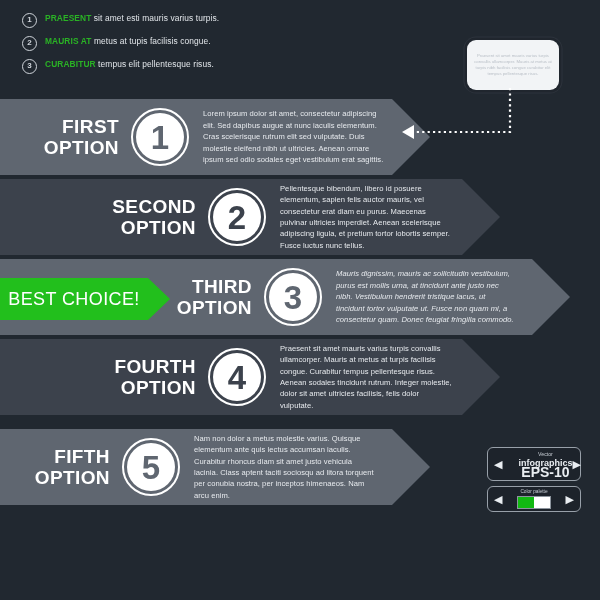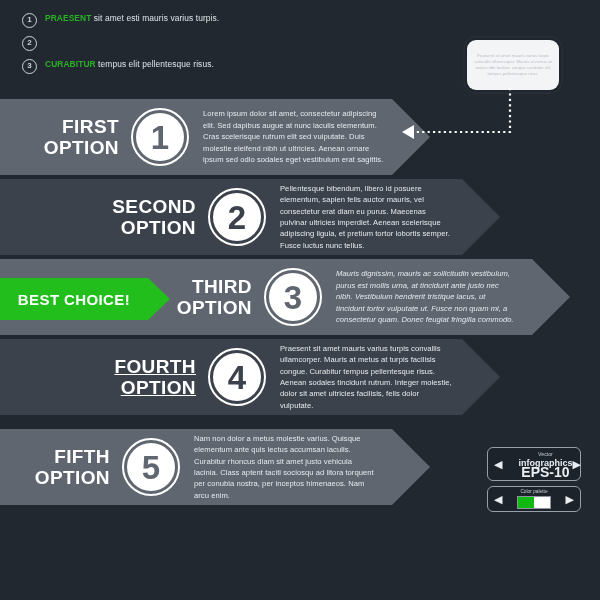--- a/index.html
+++ b/index.html
@@ -140,22 +140,22 @@
     position: absolute;
     inset: 0;
   }
   .best-flag .label {
     position: absolute;
     inset: 0;
     display: flex;
     align-items: center;
     justify-content: center;
     padding-right: 22px;
-    font-size: 15px;
-    font-weight: bold;
+    font-size: 18px;
+    font-weight: normal;
     color: #ffffff;
     letter-spacing: .4px;
   }
 
   
   .callout {
     position: absolute;
     left: 467px;
     top: 40px;
     width: 92px;
@@ -244,20 +244,21 @@
 
 <div id="stage">
 
   <div class="legend">
     <div class="legend-row">
       <div class="legend-badge">1</div>
       <div class="legend-text"><span class="hl">PRAESENT</span><span> sit amet esti mauris varius turpis.</span></div>
     </div>
     <div class="legend-row">
       <div class="legend-badge">2</div>
+      <div class="legend-text"><span class="hl">MAURIS AT</span><span> metus at tupis facilisis congue.</span></div>
     </div>
     <div class="legend-row">
       <div class="legend-badge">3</div>
       <div class="legend-text"><span class="hl">CURABITUR</span><span> tempus  elit pellentesque risus.</span></div>
     </div>
   </div>
 
   <div class="row" style="left:0px; top:99px; width:430px;">
     <svg class="arrow-shape" viewBox="0 0 430 76" preserveAspectRatio="none">
       <polygon points="0,0 392,0 430,38 392,76 0,76" fill="#5f6670"></polygon>
@@ -314,21 +315,21 @@
       <polygon points="0,0 148,0 170,21 148,42 0,42" fill="#22bf1c"></polygon>
     </svg>
     <div class="label">BEST CHOICE!</div>
   </div>
 
   <div class="row" style="left:0px; top:339px; width:500px;">
     <svg class="arrow-shape" viewBox="0 0 500 76" preserveAspectRatio="none">
       <polygon points="0,0 462,0 500,38 462,76 0,76" fill="#3c424c"></polygon>
     </svg>
     <div class="row-content">
-      <div class="opt-label" style="width:112px; margin-left:84px;text-decoration:underline;">FOURTH
+      <div class="opt-label" style="width:112px; margin-left:84px;">FOURTH
 OPTION</div>
       <div class="circle">
         <div class="ring"></div>
         <div class="disc">
           <span class="num" style="color:#3c424c;">4</span>
         </div>
       </div>
       <div class="body-text" style="width:172px; margin-left:2px;">Praesent sit amet mauris varius turpis convallis ullamcorper. Mauris at metus at turpis facilisis congue. Curabitur tempus pellentesque risus. Aenean sodales tincidunt rutrum. Integer molestie, dolor sit amet ultricies facilisis, felis dolor vulputate.</div>
     </div>
   </div>

